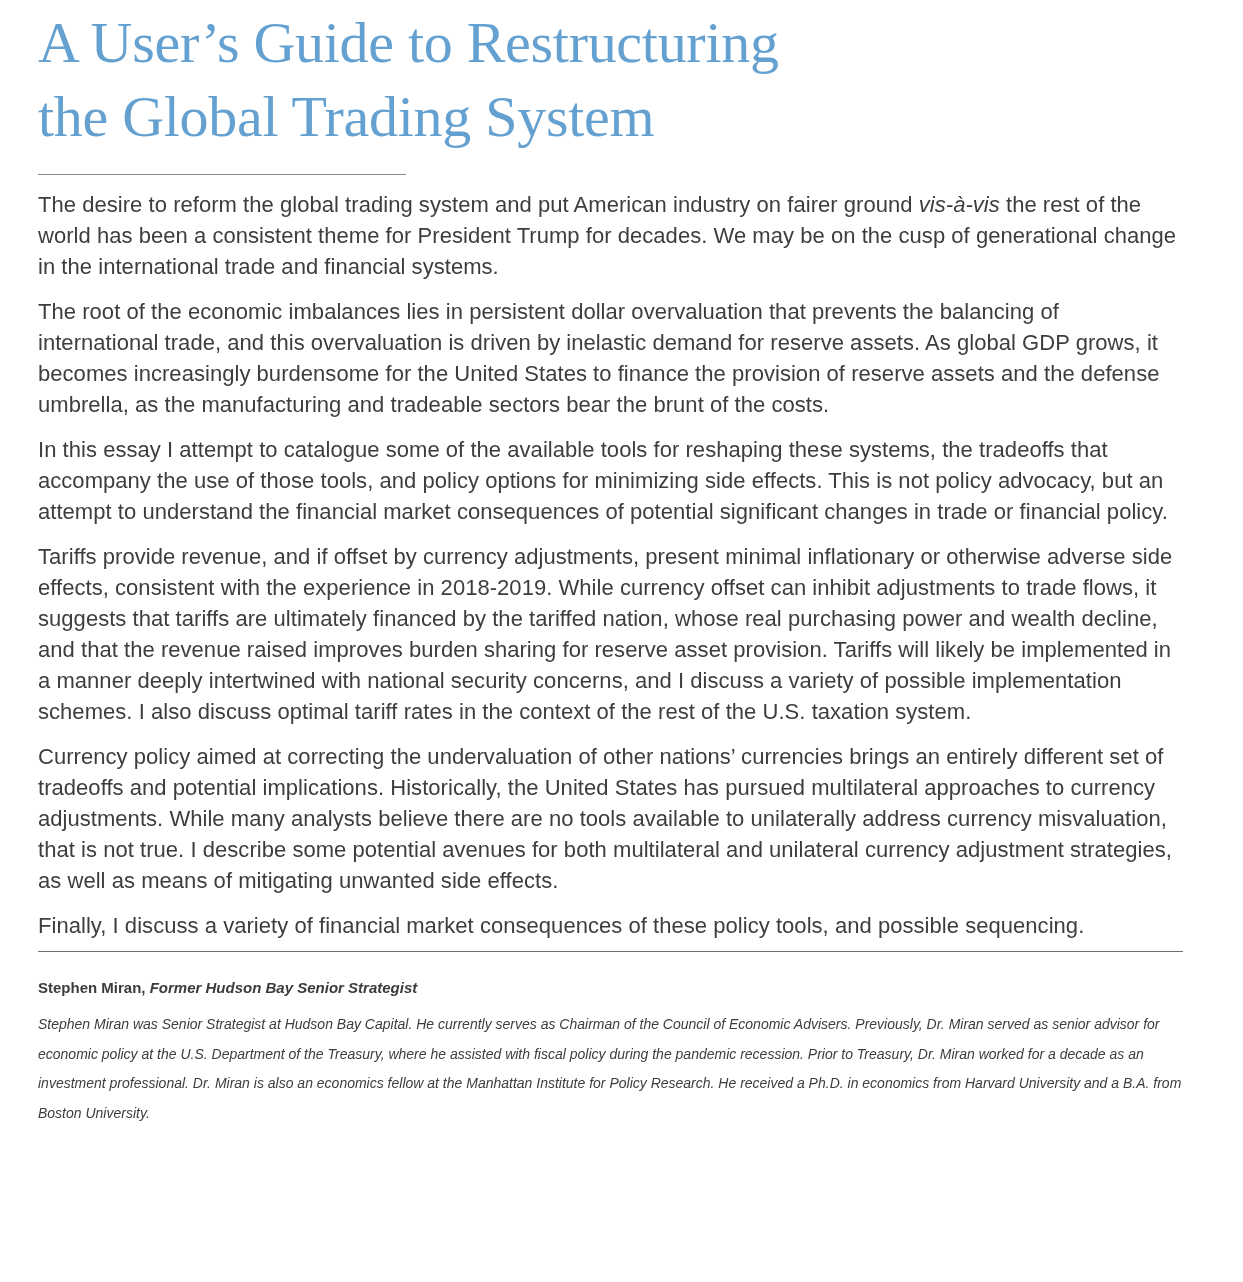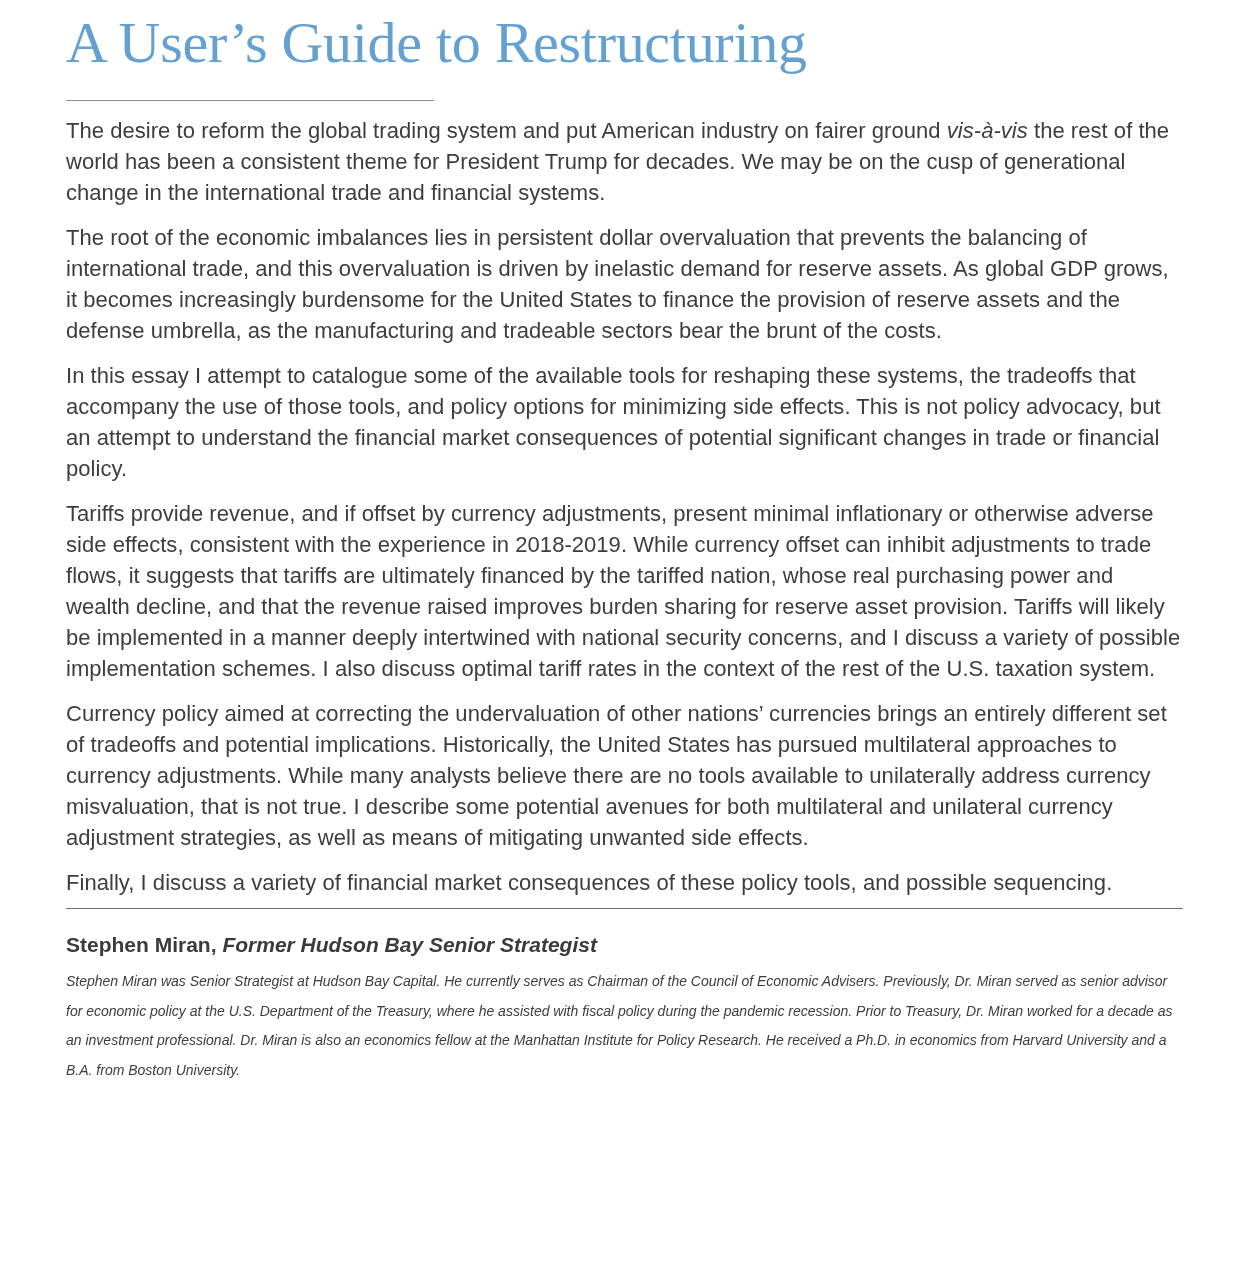--- a/index.html
+++ b/index.html
@@ -12,21 +12,21 @@
   * { margin: 0; padding: 0; box-sizing: border-box; }
   html, body {
     background: var(--page-bg);
     width: 1243px;
     height: 1282px;
     overflow: hidden;
   }
   .page {
     width: 1243px;
     height: 1282px;
-    padding: 6px 60px 0 66px;
+    padding: 6px 60px 0 38px;
     background: var(--page-bg);
     font-family: "Liberation Sans", sans-serif;
     color: var(--body-text);
   }
   .doc-title {
     font-family: "Liberation Serif", serif;
     font-weight: 400;
     font-size: 58px;
     line-height: 74px;
     color: var(--accent-blue);
@@ -65,41 +65,42 @@
   .body-para:last-child { margin-bottom: 0; }
   .italic { font-style: italic; }
   .rule-full {
     margin-top: 10px;
     width: 100%;
     height: 0;
     border-top: 1px solid var(--rule-full);
   }
   .author-line {
     margin-top: 24px;
-    font-size: 21px;
+    font-size: 15px;
     font-weight: 700;
     line-height: 24px;
     color: #3b3b3b;
   }
   .author-role { font-style: italic; }
   .author-bio {
     margin-top: 10px;
     font-size: 14px;
     font-style: italic;
     line-height: 29.5px;
     color: var(--body-text);
   }
 </style>
 </head>
 <body>
 
 <div class="page">
 
   <h1 class="doc-title">
     <span>A User’s Guide to Restructuring</span><br>
+    <span>the Global Trading System</span>
   </h1>
 
 
   <div class="rule-short"></div>
 
 
   <div class="summary-body">
       <p class="body-para"><span>The desire to reform the global trading system and put American industry on fairer ground </span><span class="italic">vis-à-vis</span><span> the rest of the world has been a consistent theme for President Trump for decades. We may be on the cusp of generational change in the international trade and financial systems.</span></p>
       <p class="body-para"><span>The root of the economic imbalances lies in persistent dollar overvaluation that prevents the balancing of international trade, and this overvaluation is driven by inelastic demand for reserve assets. As global GDP grows, it becomes increasingly burdensome for the United States to finance the provision of reserve assets and the defense umbrella, as the manufacturing and tradeable sectors bear the brunt of the costs.</span></p>
       <p class="body-para"><span>In this essay I attempt to catalogue some of the available tools for reshaping these systems, the tradeoffs that accompany the use of those tools, and policy options for minimizing side effects. This is not policy advocacy, but an attempt to understand the financial market consequences of potential significant changes in trade or financial policy.</span></p>

